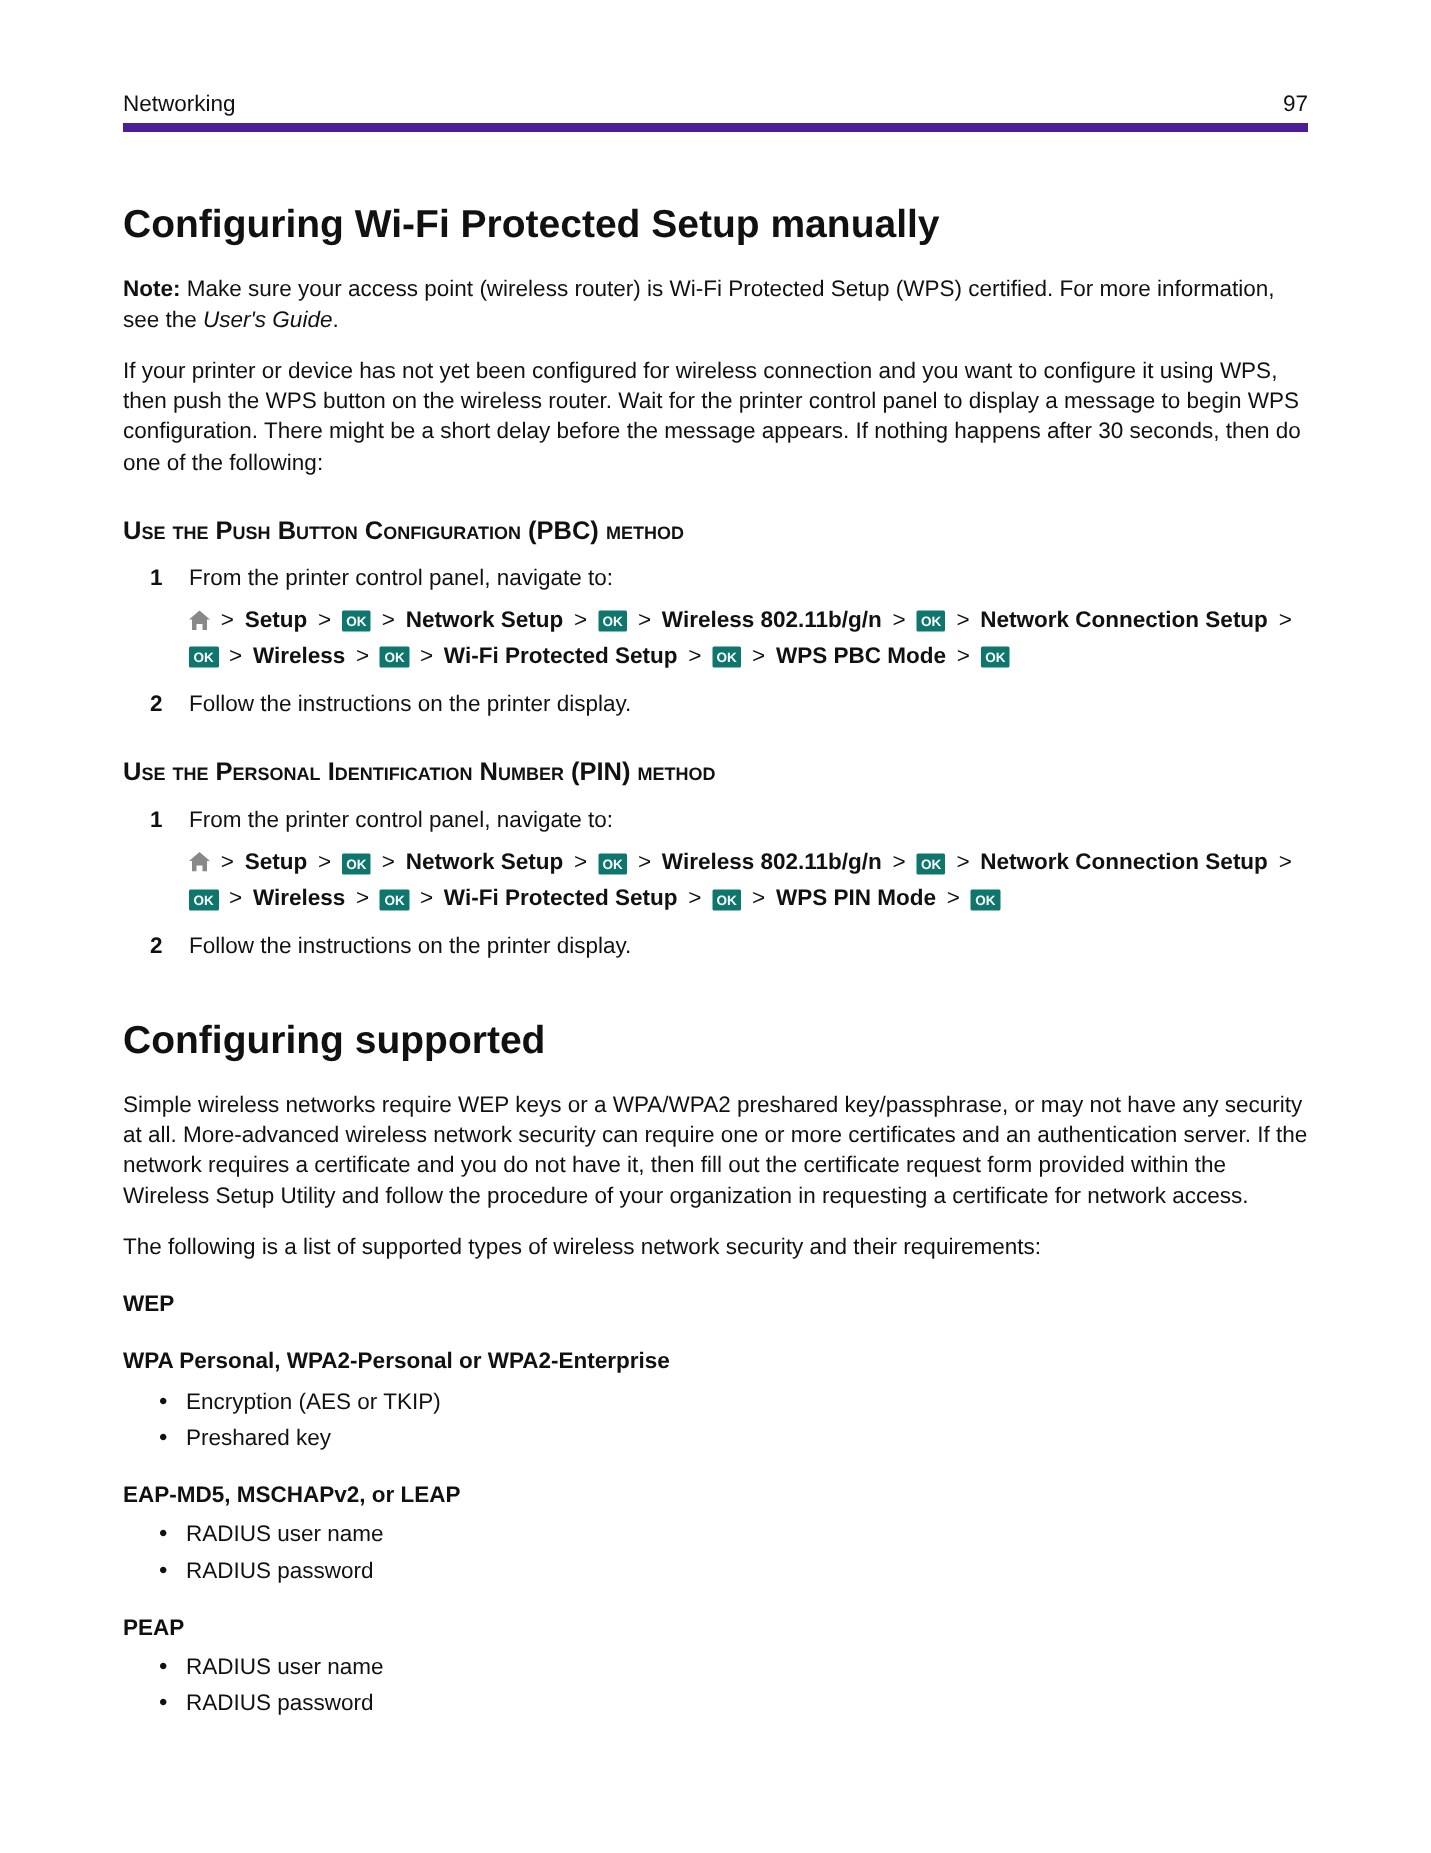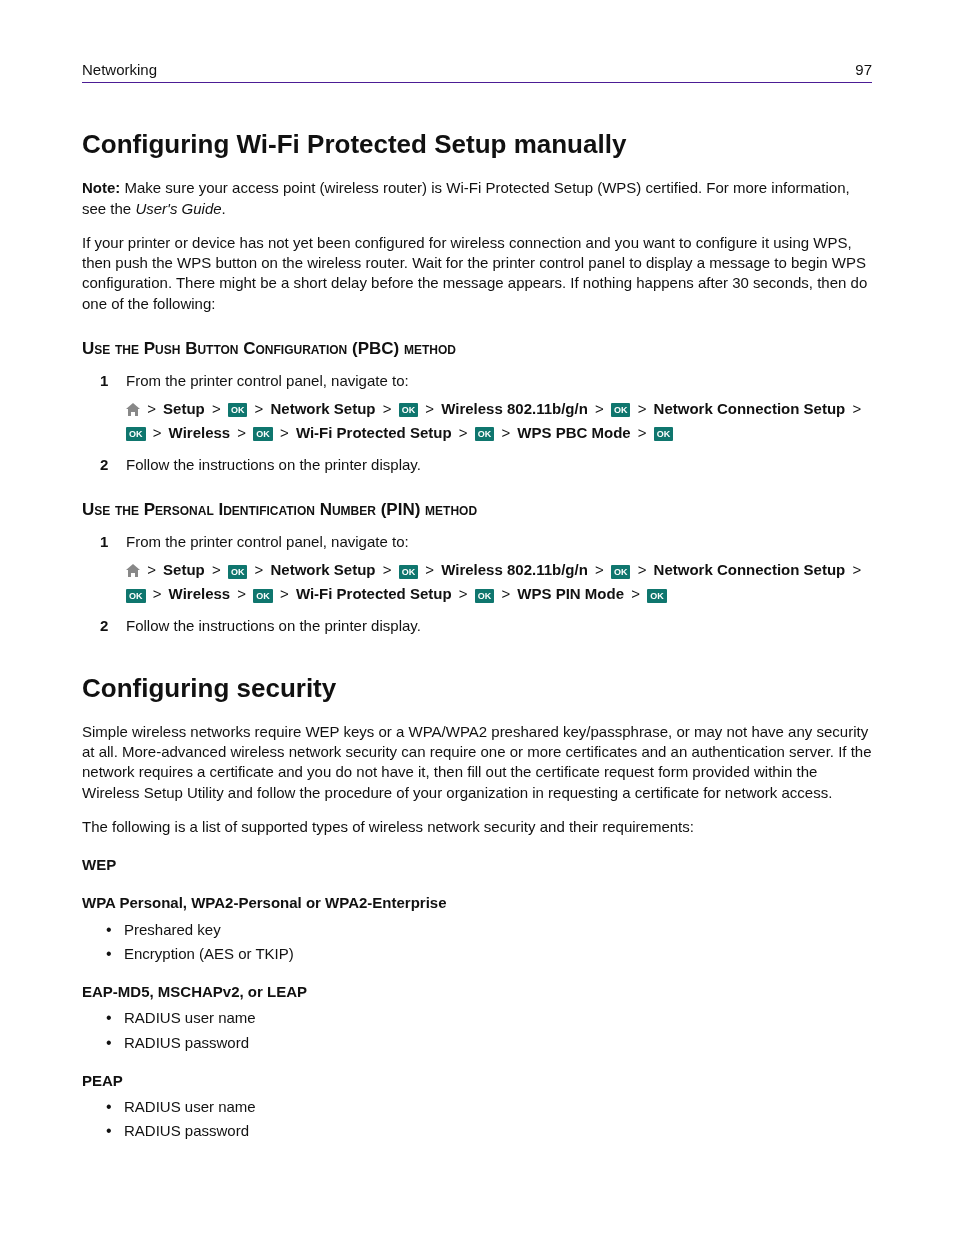--- a/index.html
+++ b/index.html
@@ -9,21 +9,21 @@
     color: #111;
     margin: 0;
     padding: 60px 82px 40px 82px;
     width: 954px;
     box-sizing: border-box;
     background: #fff;
   }
   .header-row {
     display: flex;
     justify-content: space-between;
-    border-bottom: 1px solid #4c1d95;
+    border-bottom: 6px solid #4c1d95;
     padding-bottom: 2px;
     margin-bottom: 44px;
     font-size: 15px;
   }
   h2.section {
     font-size: 26px;
     font-weight: 700;
     margin: 0 0 16px 0;
   }
   h3.sub {
@@ -198,32 +198,32 @@
       <span class="gt">&gt;</span>
       <span class="ok-icon">OK</span>
     </div>
   </li>
   <li>
     <span class="num">2</span>
     <span>Follow the instructions on the printer display.</span>
   </li>
 </ol>
 
-<h2 class="section" style="margin-top:34px">Configuring security</h2>
+<h2 class="section" style="margin-top:34px">Configuring supported</h2>
 <p>Simple wireless networks require WEP keys or a WPA/WPA2 preshared key/passphrase, or may not have any security at all. More-advanced wireless network security can require one or more certificates and an authentication server. If the network requires a certificate and you do not have it, then fill out the certificate request form provided within the Wireless Setup Utility and follow the procedure of your organization in requesting a certificate for network access.</p>
 <p>The following is a list of supported types of wireless network security and their requirements:</p>
 
 <h4 class="mini">WEP</h4>
 <ul class="bul">
 </ul>
 
 <h4 class="mini">WPA Personal, WPA2-Personal or WPA2-Enterprise</h4>
 <ul class="bul">
+  <li>Encryption (AES or TKIP)</li>
   <li>Preshared key</li>
-  <li>Encryption (AES or TKIP)</li>
 </ul>
 
 <h4 class="mini">EAP-MD5, MSCHAPv2, or LEAP</h4>
 <ul class="bul">
   <li>RADIUS user name</li>
   <li>RADIUS password</li>
 </ul>
 
 <h4 class="mini">PEAP</h4>
 <ul class="bul">

